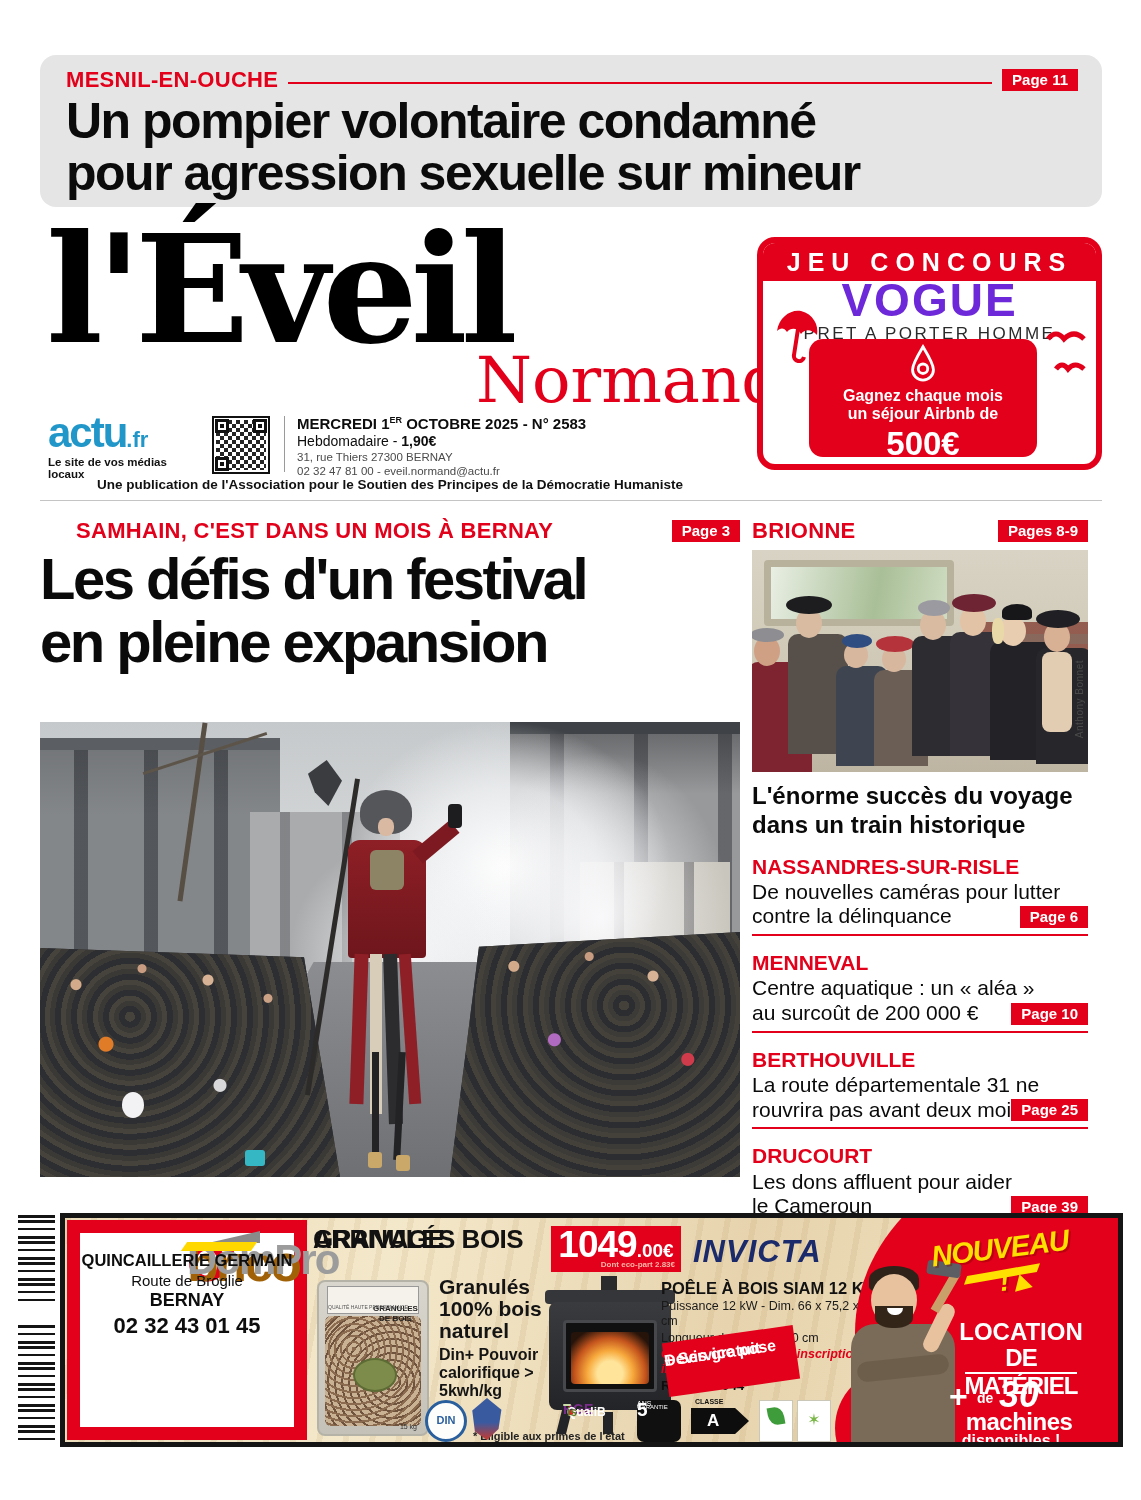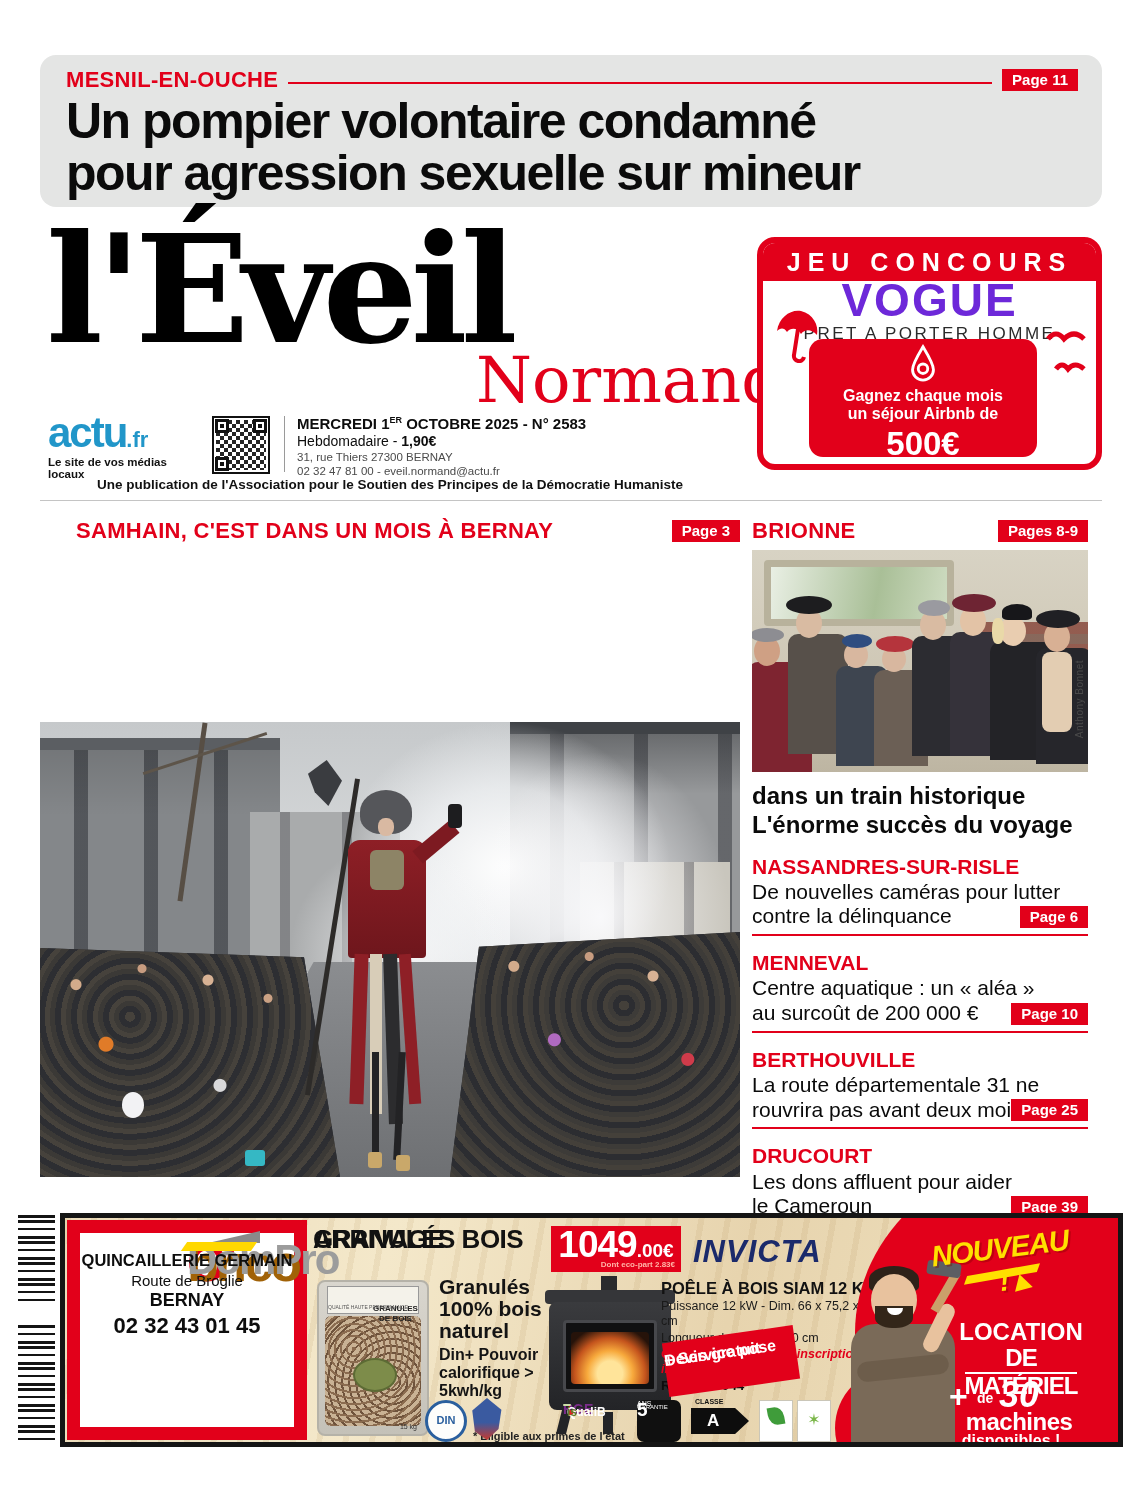--- a/index.html
+++ b/index.html
@@ -362,20 +362,24 @@
       <div class="vg-win">un séjour Airbnb de</div>
       <div class="vg-amt">500€</div>
     </div>
   </div>
 
   <div class="leadcol">
     <div class="lead-row">
       <span class="kicker lead-kicker">SAMHAIN, C'EST DANS UN MOIS À BERNAY</span>
       <span class="pbadge">Page 3</span>
     </div>
+    <div class="lead-head">
+      <div>Les défis d'un festival</div>
+      <div>en pleine expansion</div>
+    </div>
     <div class="photo-festival">
       <div class="f-sky"></div>
       <div class="f-roof-left"></div>
       <div class="f-bldg-left"></div>
       <div class="f-bldg-mid"></div>
       <div class="f-roof-right"></div>
       <div class="f-bldg-right"></div>
       <div class="f-house"></div>
       <div class="f-tree"></div>
       <div class="f-branch"></div>
@@ -455,22 +459,22 @@
       </div>
       <div class="t-p" style="left:292px;top:72px;">
         <div class="t-body" style="left:-8px;top:26px;width:56px;height:116px;background:#26262b;"></div>
         <div class="t-body" style="left:-2px;top:30px;width:30px;height:80px;background:#e3cdb2;border-radius:8px;"></div>
         <div class="t-head" style="background:#d8b094;"></div>
         <div class="t-hat" style="left:-8px;top:-12px;width:44px;height:18px;background:#202024;border-radius:50%;"></div>
       </div>
       <div class="credit-v credit-train">Anthony Bonnet</div>
     </div>
     <div class="rc-head">
+      <div>L'énorme succès du voyage</div>
       <div>dans un train historique</div>
-      <div>L'énorme succès du voyage</div>
     </div>
 
     <div class="brief">
       <div class="brief-town">NASSANDRES-SUR-RISLE</div>
       <div class="brief-txt">
         <div>De nouvelles caméras pour lutter</div>
         <div>contre la délinquance</div>
       </div>
       <span class="pbadge">Page 6</span>
     </div>

